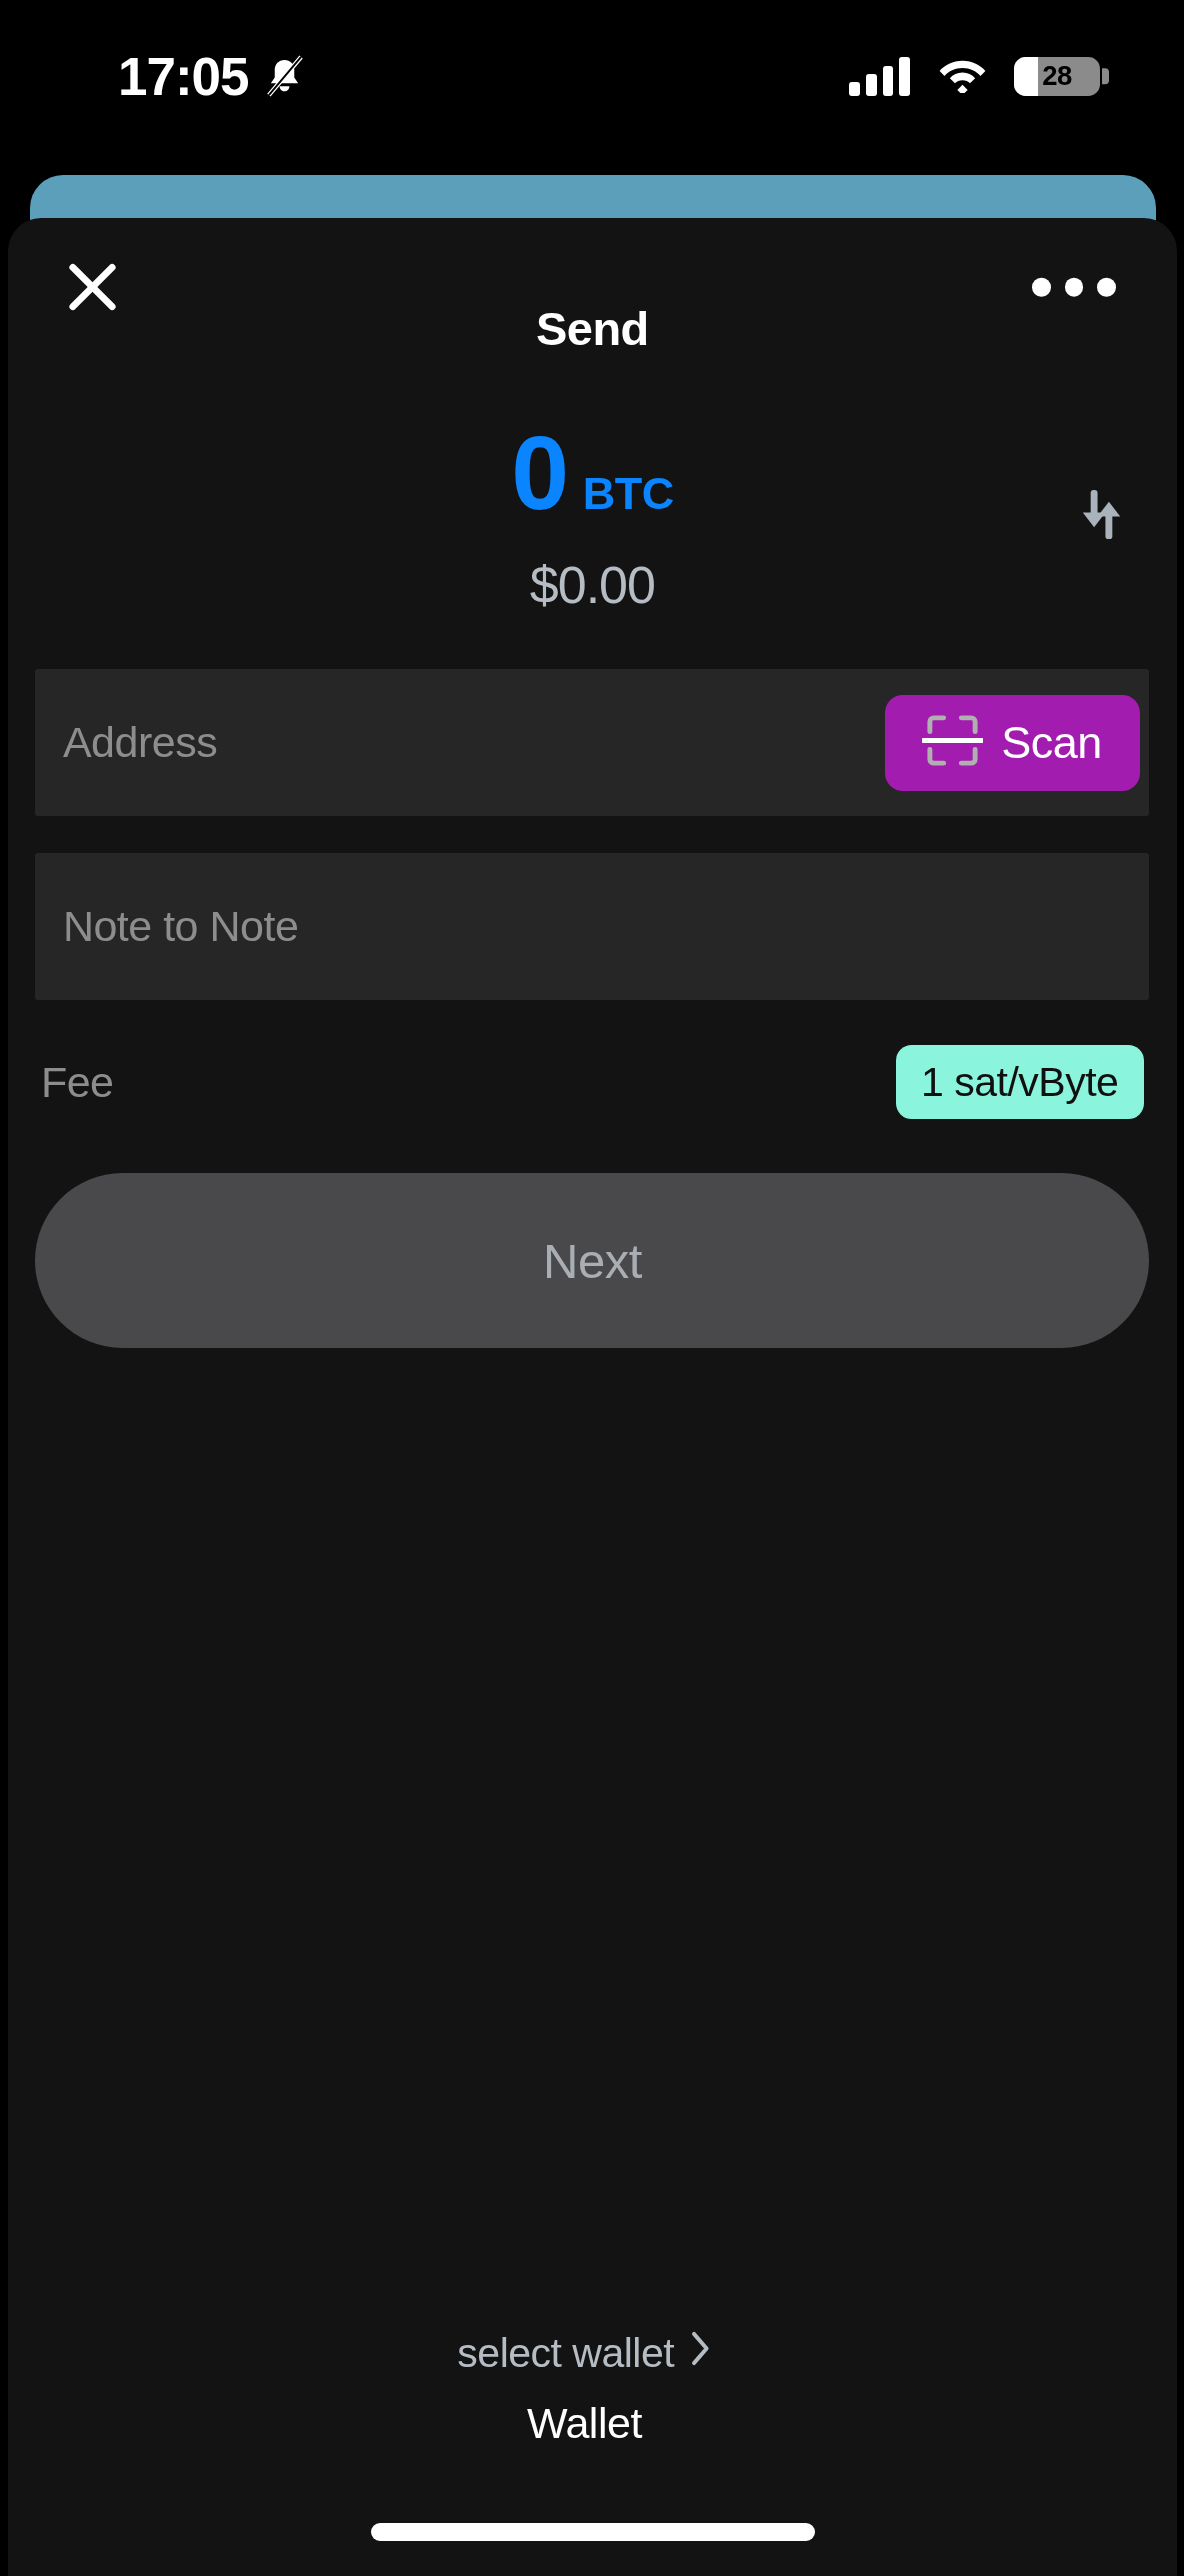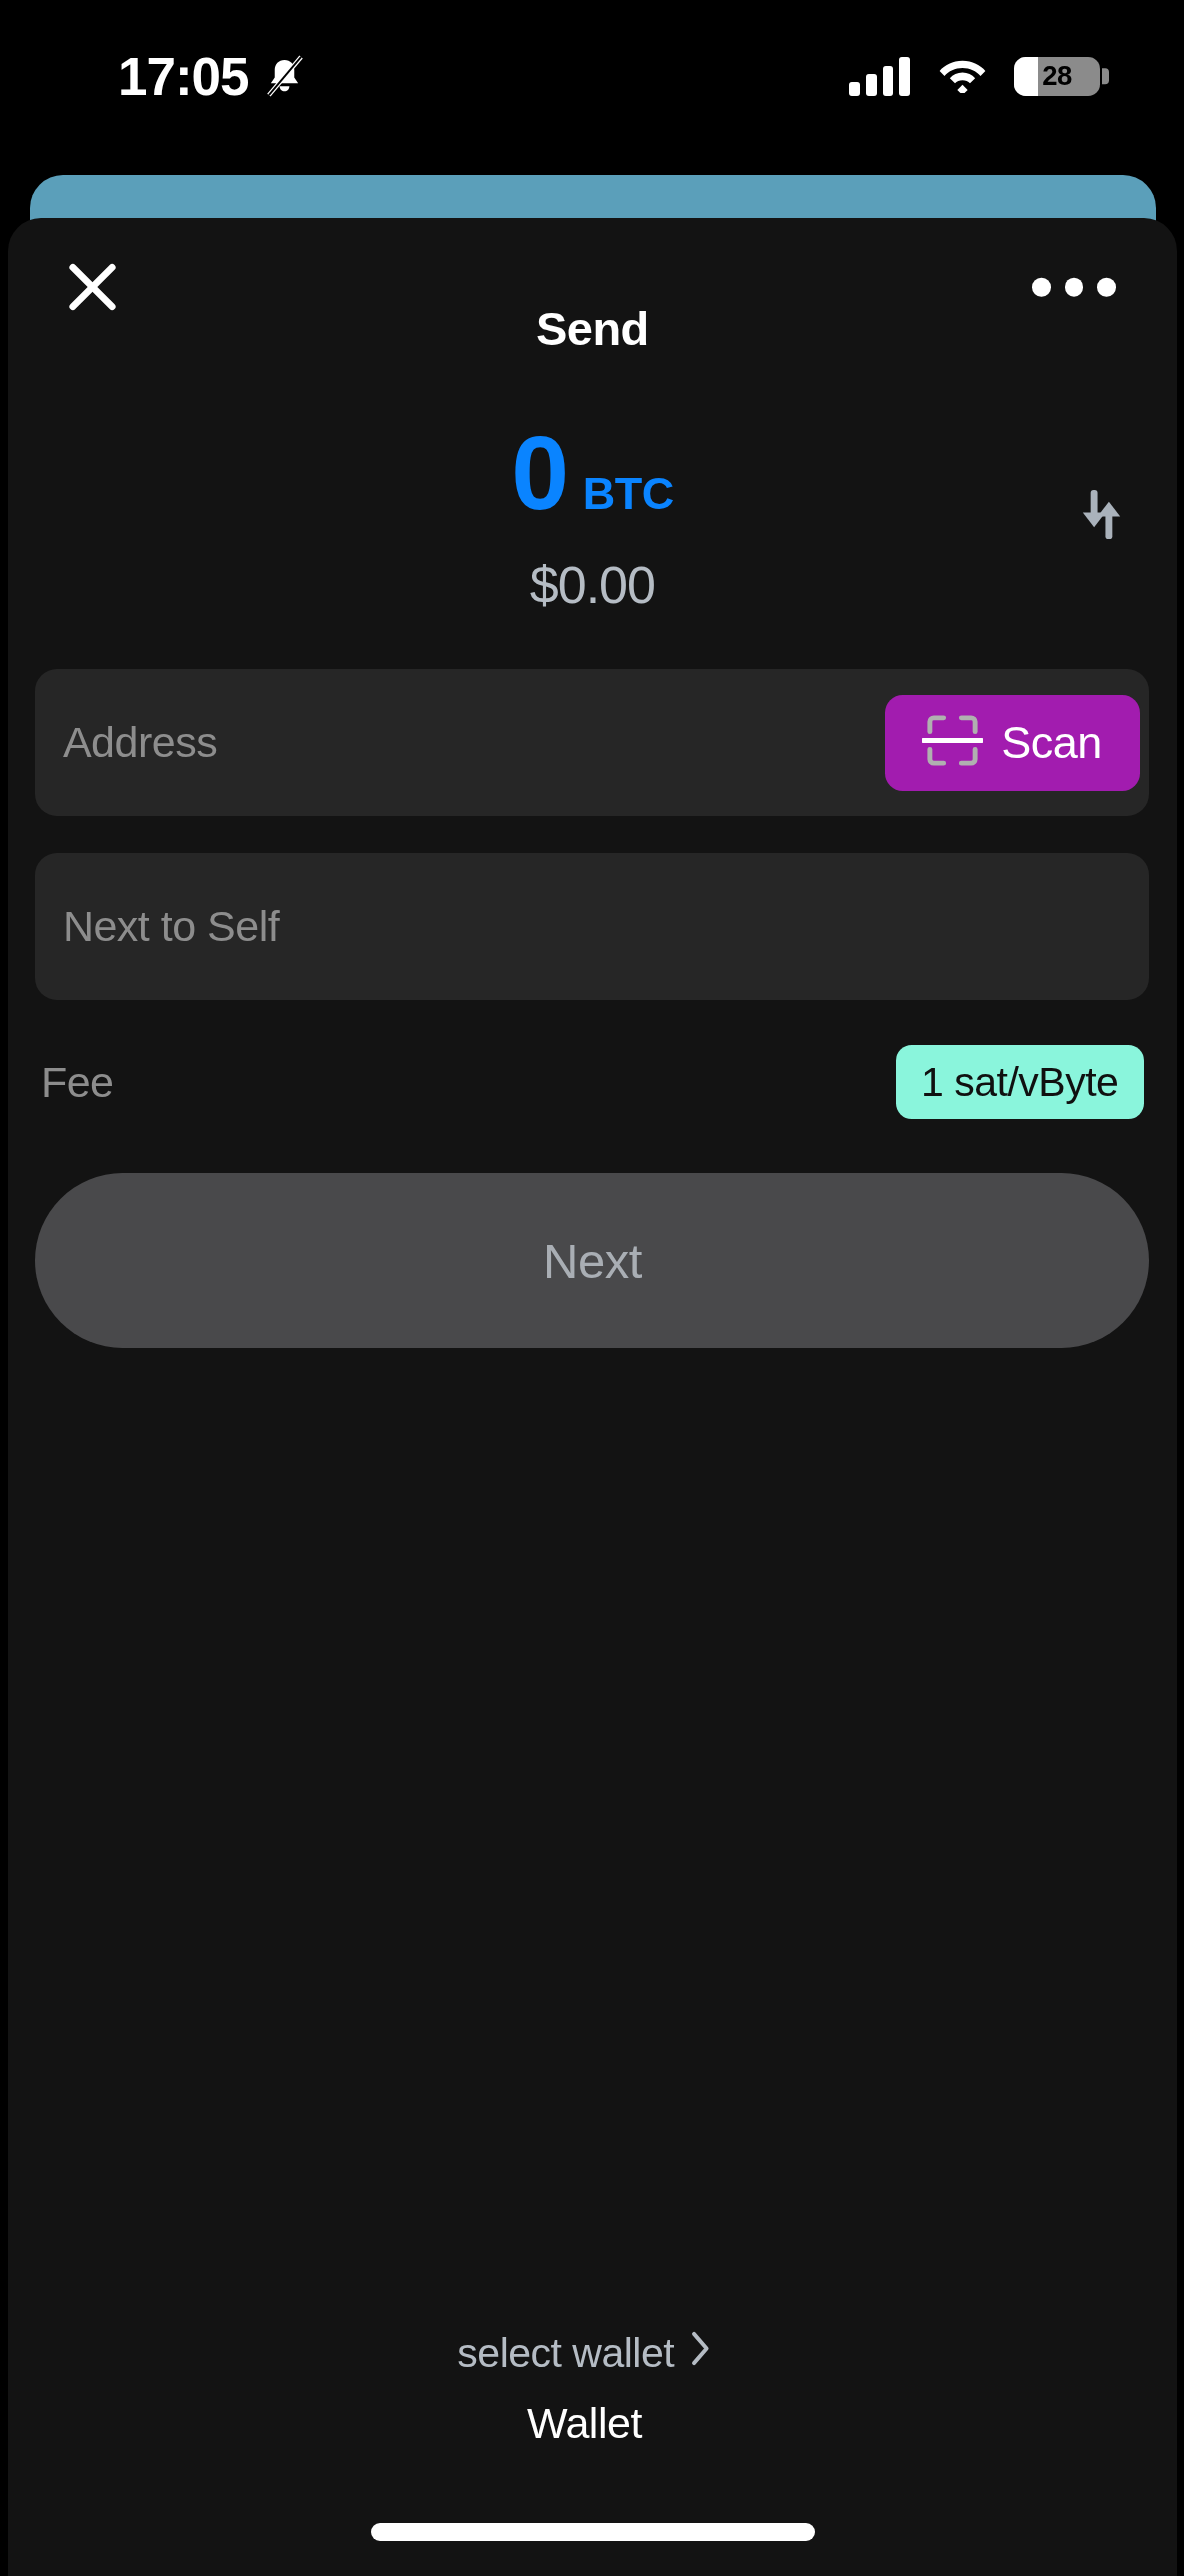--- a/index.html
+++ b/index.html
@@ -84,21 +84,21 @@
     font-size:52px; font-weight:500; letter-spacing:-1px;
   }
   .swap-btn {
     position:absolute; right:43px; top:61px;
     width:65px; height:65px;
   }
 
   
   .fields { margin-top:71px; padding:0 27.5px; }
   .field {
-    position:relative; height:147px; background:#262626; border-radius:22px;
+    position:relative; height:147px; background:#262626; border-radius:3px;
     display:flex; align-items:center; padding:0 27.5px; margin-bottom:37px;
   }
   .field-placeholder { color:#8d8d8d; font-size:43px; letter-spacing:-0.5px; }
   .scan-btn {
     position:absolute; right:9.8px; top:50%; transform:translateY(-50%);
     height:96px; min-width:255px; background:#a21caf; border-radius:17.7px;
     display:flex; align-items:center; justify-content:center; gap:17.7px; padding:0 25.5px;
   }
   .scan-label { color:#fff; font-size:45px; font-weight:500; letter-spacing:-0.5px; }
 
@@ -231,21 +231,21 @@
                 <path d="M54 40 V50 a4 4 0 0 1-4 4 h-10"></path>
               </g>
               <line x1="1" y1="31" x2="61" y2="31" stroke="#fff" stroke-width="5" stroke-linecap="round"></line>
             </svg>
           </div>
           <div class="scan-label">Scan</div>
         </div>
       </div>
 
       <div class="field">
-        <div class="field-placeholder">Next to Self</div>
+        <div class="field-placeholder">Note to Note</div>
       </div>
 
     </div>
 
     <div class="fee-row">
       <div class="fee-label">Fee</div>
       <div class="fee-badge">1 sat/vByte</div>
     </div>
 
     <div class="next-wrap">

